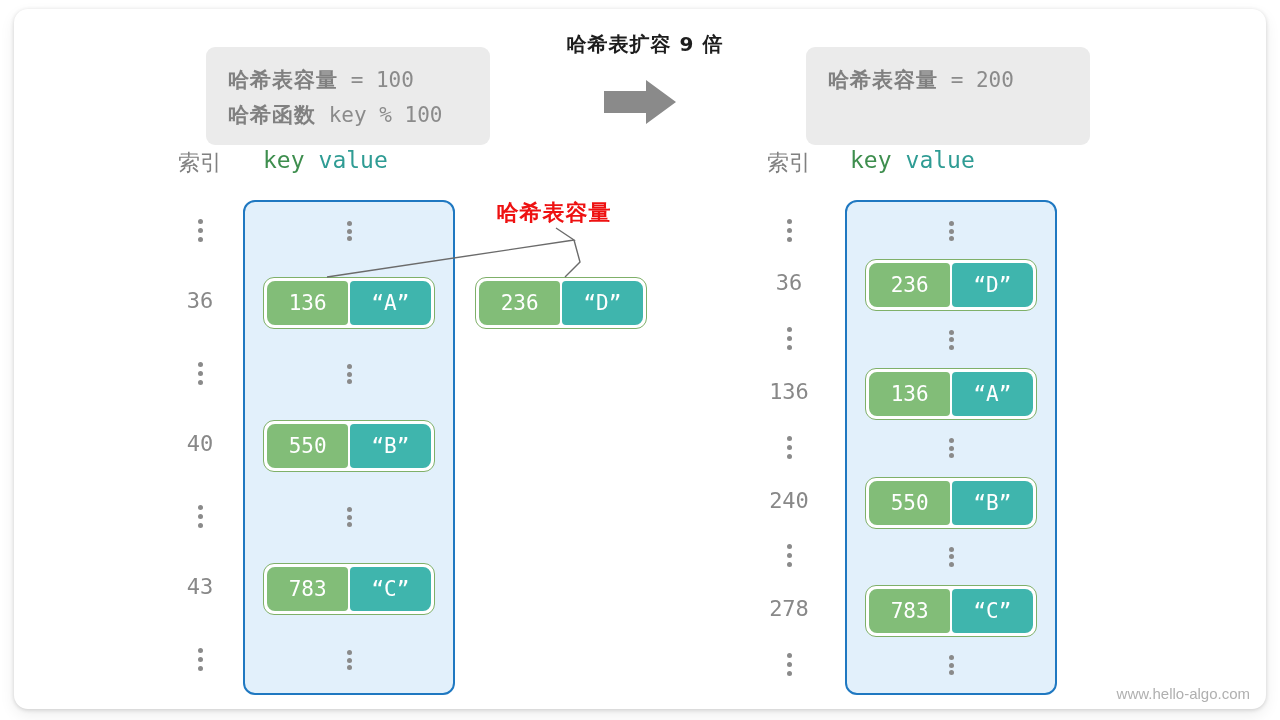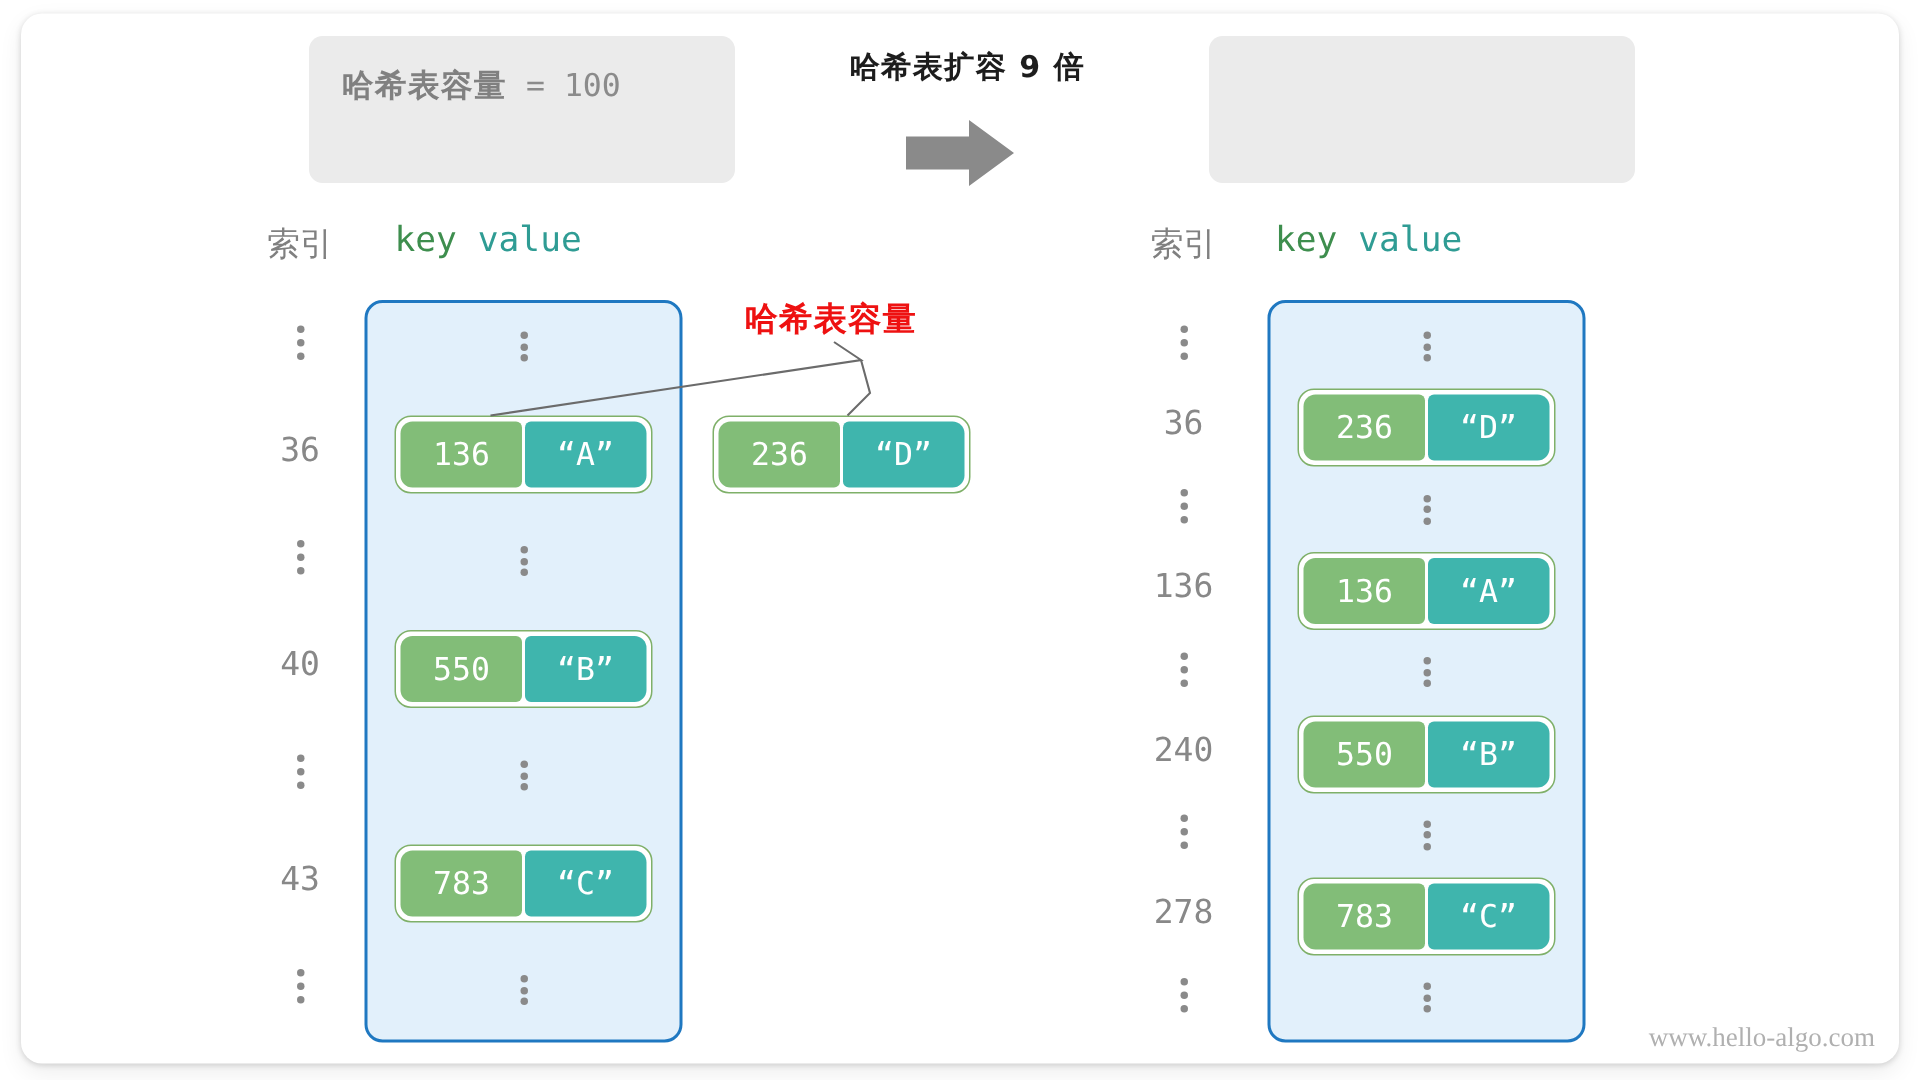--- a/index.html
+++ b/index.html
@@ -32,20 +32,21 @@
     box-shadow: 0 1px 4px rgba(0,0,0,0.16), 0 6px 16px rgba(0,0,0,0.07);
   }
 
   
   .info-box {
     position: absolute;
     background: #ebebeb;
     border-radius: 9px;
     padding: 16px 22px 17px 22px;
     box-sizing: border-box;
+    margin-top: 23px;
   }
   .info-line {
     font-size: 21px;
     line-height: 35px;
     white-space: pre;
     color: #8b8b8b;
     font-family: "DejaVu Sans Mono", "Liberation Mono", monospace;
     letter-spacing: 0px;
   }
   .info-line .cn {
@@ -178,42 +179,44 @@
     width: 1280px;
     height: 720px;
     pointer-events: none;
   }
 
   
   .watermark {
     position: absolute;
     right: 30px;
     bottom: 18px;
-    font-size: 18px;
+    font-size: 15px;
     color: #b0b0b0;
-    font-family: Liberation Serif, serif;
+    font-family: Liberation Sans, sans-serif;
     white-space: pre;
   }
 </style>
 </head>
 <body>
 
 <div id="canvas">
   <div class="card-frame"></div>
 
   <div class="info-box" id="info-left">
     <div class="info-line"><span class="cn">哈希表容量</span><span> = 100</span></div>
+    <div class="info-line"><span class="cn">哈希函数</span><span> key % 100</span></div>
   </div>
 
   <div class="transition-title">哈希表扩容 9 倍</div>
   <svg class="big-arrow" width="72" height="44" viewBox="0 0 72 44">
     <polygon points="0,11 42,11 42,0 72,22 42,44 42,33 0,33" fill="#8a8a8a"></polygon>
   </svg>
 
   <div class="info-box" id="info-right">
+    <div class="info-line"><span class="cn">哈希表容量</span><span> = 200</span></div>
   </div>
 
   <div class="col-header idx" style="left:160px; top:148px; width:80px; text-align:center;">索引</div>
   <div class="col-header" style="left:263px; top:147px;"><span class="hdr-key">key</span><span class="hdr-value" style="margin-left:14px;">value</span></div>
 
   <div class="col-header idx" style="left:749px; top:148px; width:80px; text-align:center;">索引</div>
   <div class="col-header" style="left:850px; top:147px;"><span class="hdr-key">key</span><span class="hdr-value" style="margin-left:14px;">value</span></div>
 
   <div class="bucket" id="bucket-left" style="left:243px; top:200px; width:212px; height:495px;"></div>
   <div class="bucket" id="bucket-right" style="left:845px; top:200px; width:212px; height:495px;"></div>

